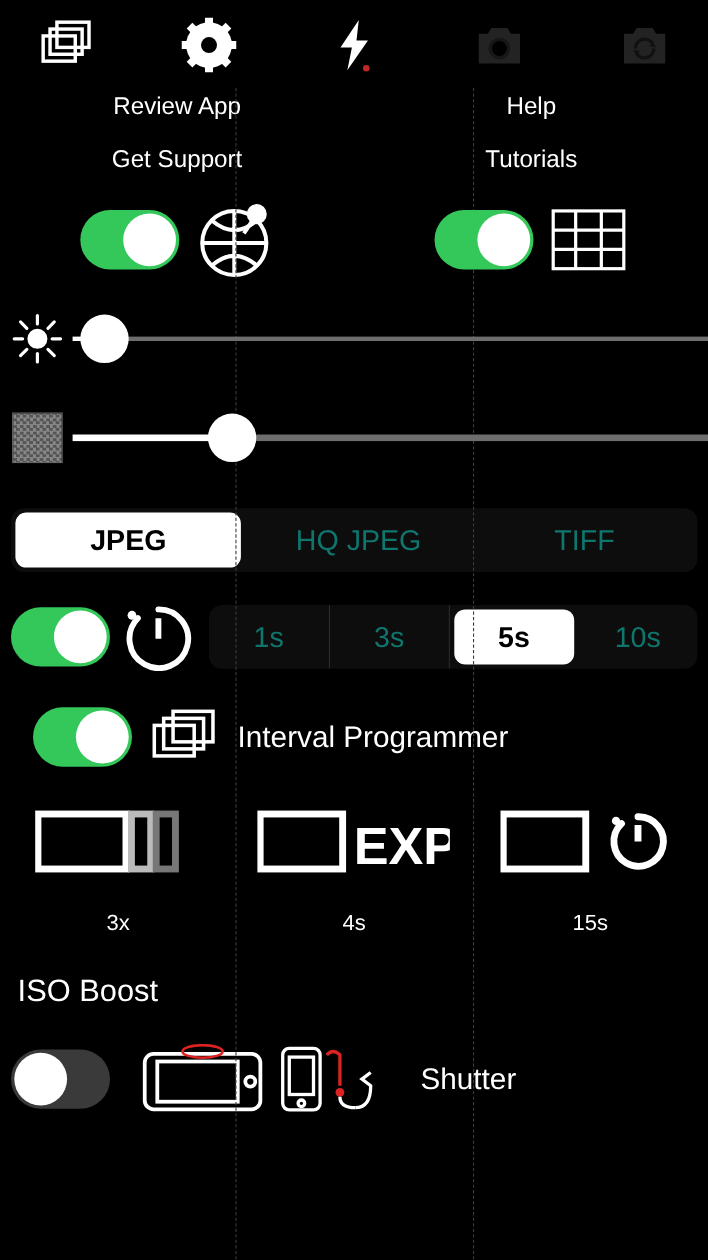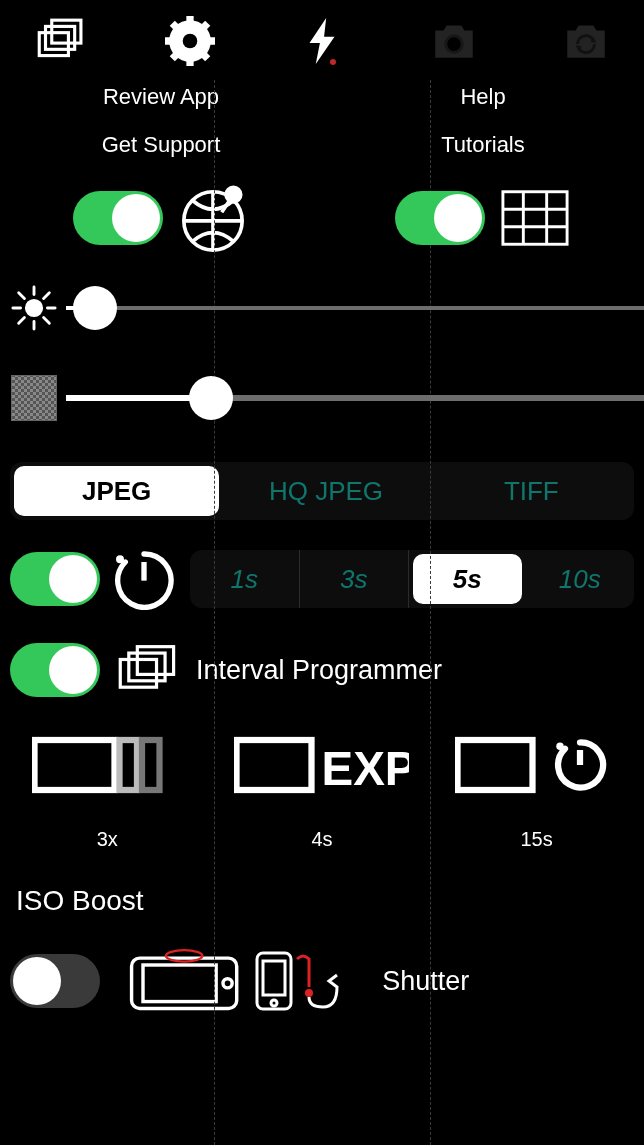--- a/index.html
+++ b/index.html
@@ -174,21 +174,20 @@
     color: #000;
     border-radius: 10px;
     margin: 4px;
     font-weight: 600;
     text-align: right;
   }
   .seg.timer {
     margin: 0;
     flex: 1;
     height: 58px;
-    font-style: italic;
   }
   .seg.timer .cell { border-right: 1px solid #2b2b2b; }
   .seg.timer .cell:last-child { border-right: none; }
   .seg.timer .cell.sel { border: none; }
 
   .row-timer {
     display: flex;
     align-items: center;
     gap: 12px;
     padding: 26px 10px 0 10px;
@@ -199,20 +198,21 @@
     height: 66px;
     flex-shrink: 0;
   }
   .row-timer .iconsvg svg { width: 64px; height: 64px; }
 
   .row-interval {
     display: flex;
     align-items: center;
     gap: 16px;
     padding: 26px 10px 0 10px;
+    margin-left: 20px;
   }
   .row-interval .label {
     font-size: 27px;
     font-weight: 400;
   }
   .row-interval .iconsvg { width: 64px; height: 64px; }
   .row-interval .iconsvg svg { width: 64px; height: 60px; }
 
   .interval-blocks {
     display: flex;

